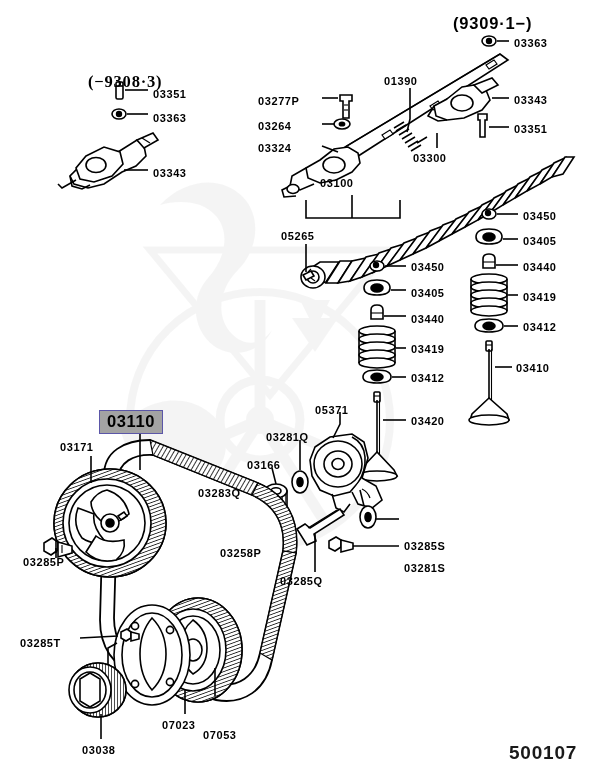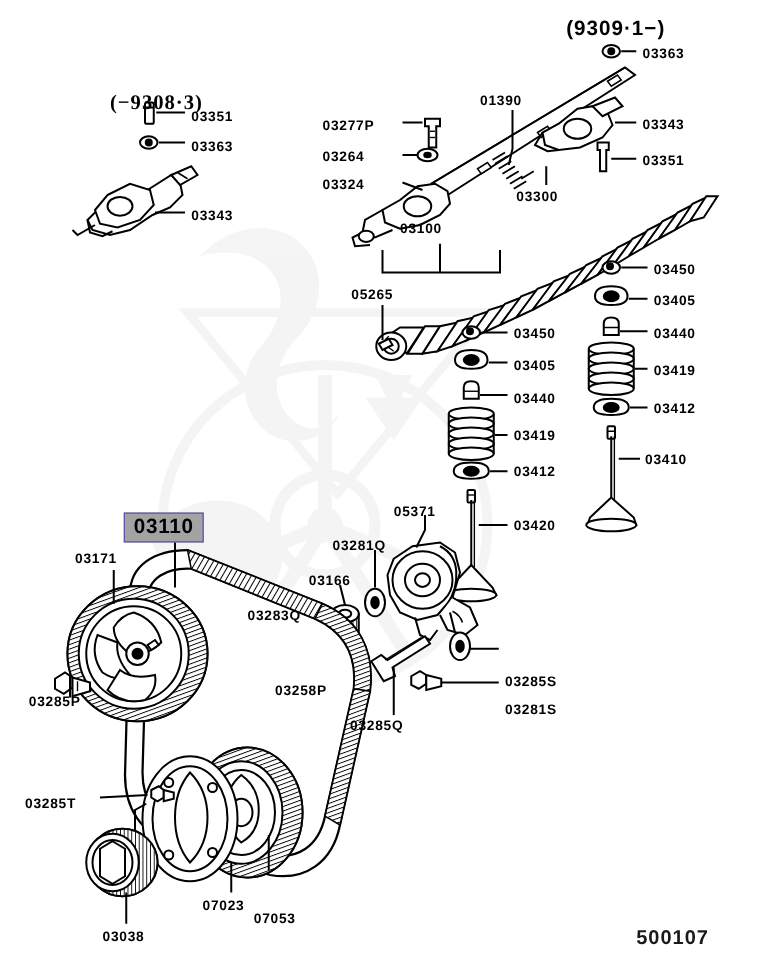--- a/index.html
+++ b/index.html
@@ -53,21 +53,21 @@
     letter-spacing: 0.6px;
     white-space: nowrap;
     line-height: 1;
     background: #a3a3a3;
     border: 1.5px solid #5b56a8;
     padding: 2px 7px 3px 7px;
   }
   .corner-code {
     position: absolute;
     font-family: "Liberation Sans", sans-serif;
-    font-size: 16px;
+    font-size: 19px;
     font-weight: 700;
     color: #1a1a1a;
     letter-spacing: 0.8px;
   }
   .wm { opacity: 0.085; }
 </style>
 </head>
 <body>
 
 <div id="diagram">

